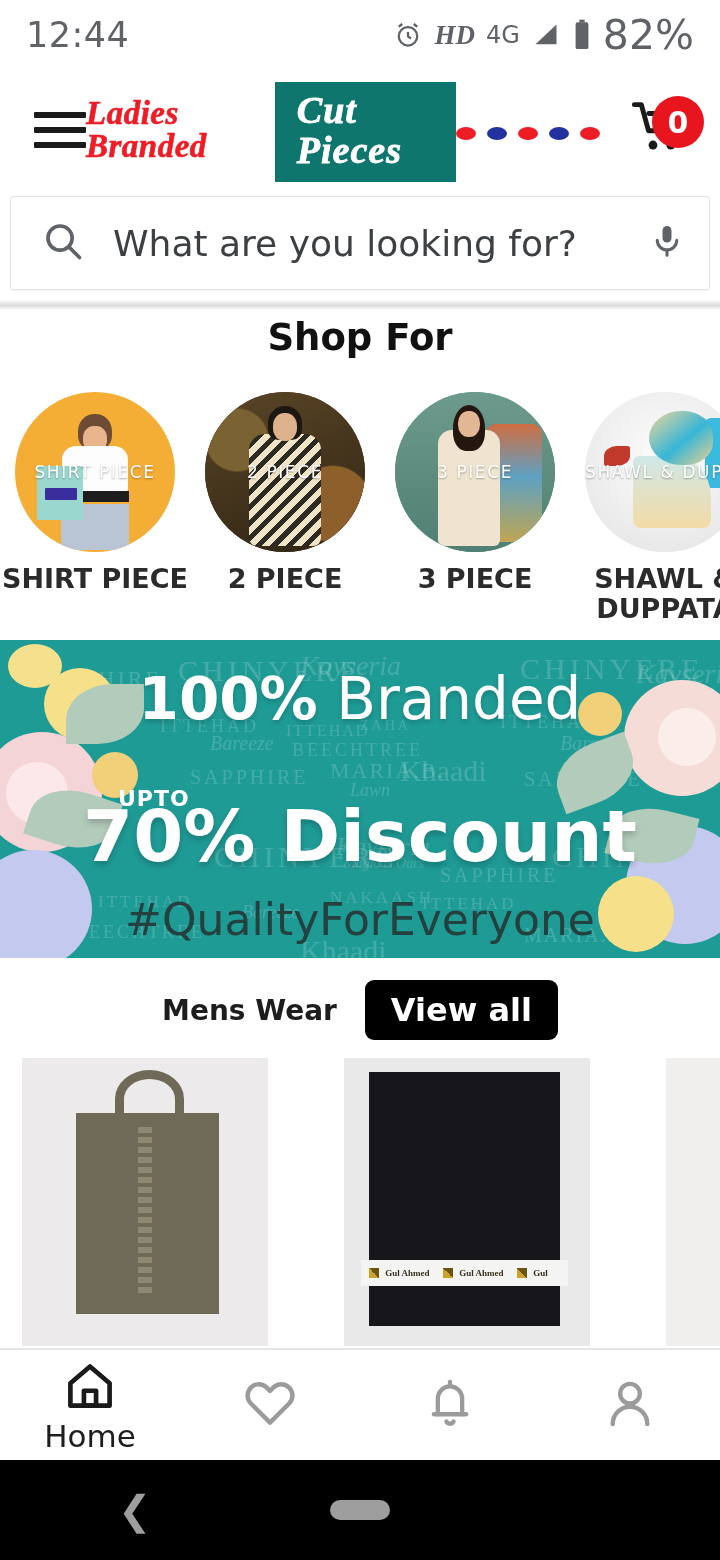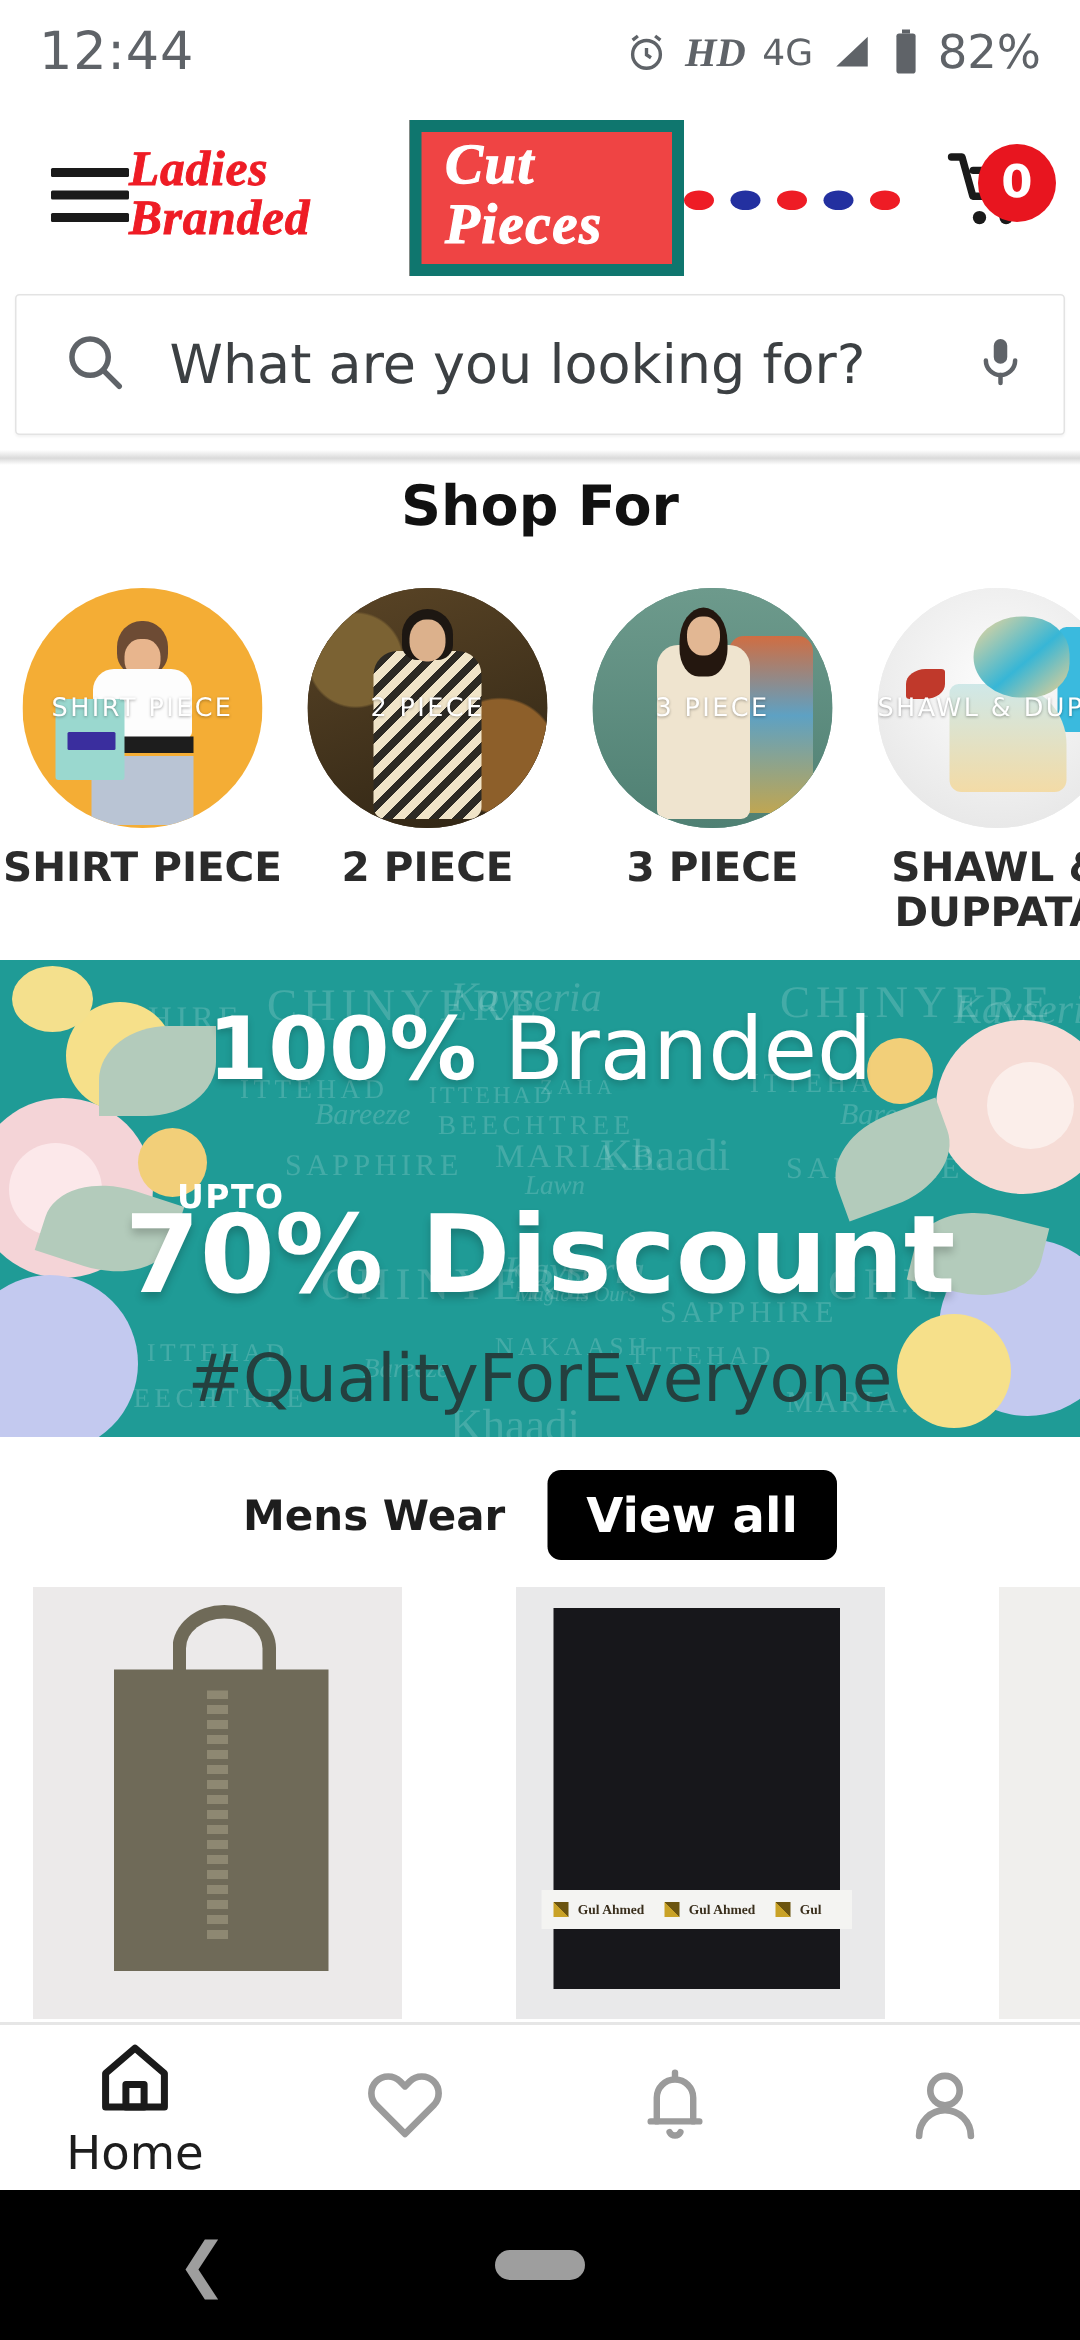--- a/index.html
+++ b/index.html
@@ -15,37 +15,37 @@
   .statusbar {
     position:absolute; top:0; left:0; width:720px; height:70px;
     display:flex; align-items:center; justify-content:space-between;
     padding:0 26px; background:#ffffff;
   }
   .status-time { font-size:35px; color:#5f6368; font-family:"DejaVu Sans", sans-serif; letter-spacing:0.5px; }
   .status-right { display:flex; align-items:center; gap:11px; }
   .status-right .ico { display:flex; align-items:center; color:#5f6368; }
   .hd-txt { font-size:27px; font-style:italic; font-weight:bold; color:#5f6368; font-family:"Liberation Serif", serif; }
   .g4-txt { font-size:24px; color:#5f6368; font-family:"DejaVu Sans", sans-serif; }
-  .batt-txt { font-size:31px; color:#5f6368; font-family:"DejaVu Sans", sans-serif; }
+  .batt-txt { font-size:41px; color:#5f6368; font-family:"DejaVu Sans", sans-serif; }
 
   
   .appbar {
     position:absolute; top:70px; left:0; width:720px; height:120px;
     display:flex; align-items:center; background:#ffffff;
   }
   .hamburger { width:52px; margin-left:34px; display:flex; flex-direction:column; gap:9px; cursor:pointer; }
   .hamburger i { display:block; height:6px; background:#1a1a1a; border-radius:1px; }
   .logo-wrap { flex:1; display:flex; flex-direction:row; align-items:center; justify-content:flex-start; }
   .logo-top {
     font-family:"Liberation Serif", serif; font-weight:bold; font-style:italic;
     font-size:33px; color:#ee1c25; letter-spacing:0.5px; line-height:1;
     -webkit-text-stroke:0.6px #ee1c25;
   }
   .logo-box {
-    margin-top:4px; background:#ef4444; border:8px solid #0f766e;
+    margin-top:4px; background:#0f766e; border:6px solid #0f766e;
     padding:3px 4px 5px 16px;
   }
   .logo-box span {
     font-family:"Liberation Serif", serif; font-weight:bold; font-style:italic;
     font-size:38px; color:#ffffff; letter-spacing:1px; line-height:1.05;
     -webkit-text-stroke:0.8px #ffffff;
   }
   .logo-dots { margin-top:7px; display:flex; gap:11px; }
   .logo-dots i { width:20px; height:13px; border-radius:50%; display:block; }
   .cart-wrap { position:relative; width:120px; display:flex; align-items:center; justify-content:center; cursor:pointer; }

